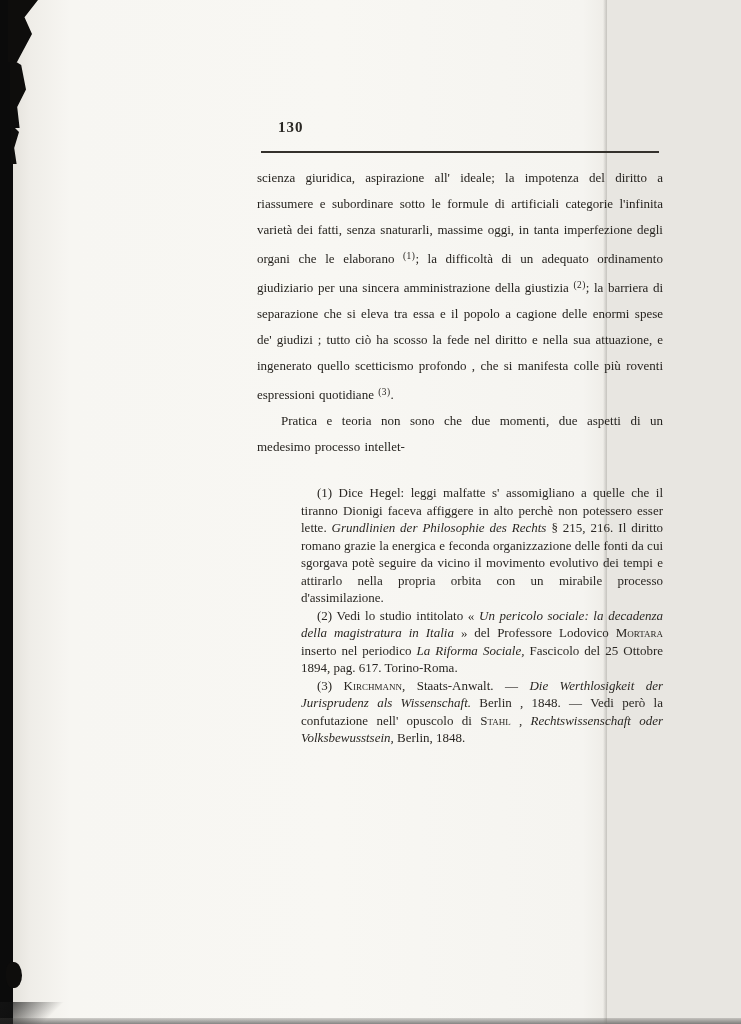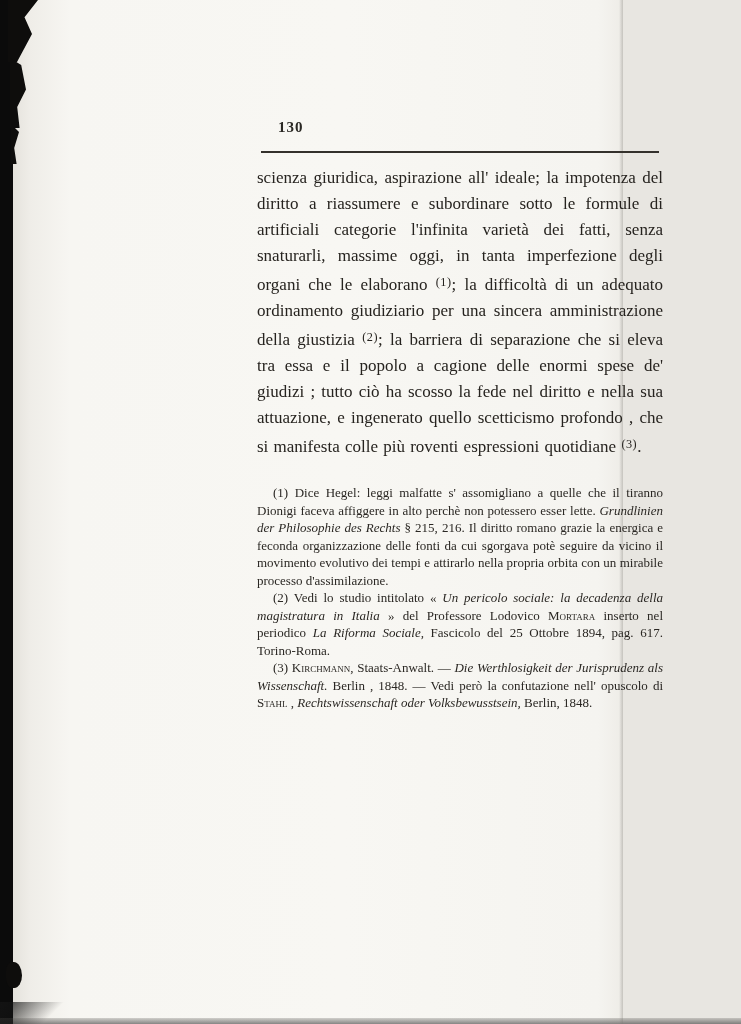--- a/index.html
+++ b/index.html
@@ -5,21 +5,20 @@
   html,body{margin:0;padding:0;}
   body{
     width:741px;height:1024px;overflow:hidden;
     font-family:"Liberation Serif","DejaVu Serif",serif;
     background:#e8e6e1;
   }
   .scan-page{
     position:relative;width:607px;height:1024px;
     background:linear-gradient(90deg,#dedbd4 0px,#efede8 30px,#f7f6f2 70px,#f8f7f3 55%,#f5f4f0 96%,#eeece7 100%);
     color:#211f1c;
-    padding-left:16px;
   }
   
   .binding-strip{position:absolute;left:0;top:0;width:13px;height:1024px;background:#0b0b0b;}
   .artifact{position:absolute;background:#0e0d0c;}
   .tear-1{left:8px;top:0;width:30px;height:62px;clip-path:polygon(0 0,100% 0,55% 28%,80% 55%,30% 100%,0 100%);}
   .tear-2{left:10px;top:58px;width:16px;height:70px;clip-path:polygon(0 0,70% 10%,100% 45%,45% 70%,60% 100%,0 100%);}
   .tear-3{left:11px;top:124px;width:8px;height:40px;clip-path:polygon(0 0,100% 20%,40% 60%,70% 100%,0 100%);}
   .blob-bottom{left:6px;top:962px;width:16px;height:26px;border-radius:40% 60% 55% 45%;}
   .bottom-edge{position:absolute;left:0;top:1018px;width:741px;height:6px;background:linear-gradient(180deg,rgba(90,88,84,.25),rgba(40,40,40,.55));}
   .corner-bl{position:absolute;left:0;top:1002px;width:70px;height:22px;background:linear-gradient(135deg,rgba(20,20,20,.85),rgba(20,20,20,0) 70%);}
@@ -31,25 +30,25 @@
   }
   .header-rule{
     position:absolute;left:261px;top:151px;width:398px;height:2px;
     background:#34312c;
   }
   .content{
     position:absolute;left:257px;top:165px;width:406px;
   }
   .body-text p{
     margin:0;text-align:justify;
-    font-size:17px;line-height:26px;color:#26231f;
+    font-size:13px;line-height:26px;color:#26231f;
     word-spacing:1px;
   }
   .body-text p.indent{text-indent:24px;}
-  .footnotes{margin-top:24px;}
+  .footnotes{margin-top:24px;margin-left:44px;}
   .footnotes p{
     margin:0;text-align:justify;
     font-size:13px;line-height:17.5px;color:#2a2723;
     text-indent:16px;
   }
   .run-i{font-style:italic;}
   .run-sc{font-variant:small-caps;}
   .run-sup{font-size:0.72em;vertical-align:4px;letter-spacing:.5px;}
 </style>
 </head>
@@ -65,20 +64,21 @@
   <div class="corner-bl"></div>
   <div class="bottom-edge"></div>
   <div class="right-edge"></div>
 
   <div class="page-number">130</div>
   <div class="header-rule"></div>
 
   <div class="content">
     <div class="body-text" id="body-text">
         <p><span class="run-n">scienza giuridica, aspirazione all' ideale; la impotenza del diritto a riassumere e subordinare sotto le formule di artificiali categorie l'infinita varietà dei fatti, senza snaturarli, massime oggi, in tanta imperfezione degli organi che le elaborano </span><span class="run-sup">(1)</span><span class="run-n">; la difficoltà di un adequato ordinamento giudiziario per una sincera amministrazione della giustizia </span><span class="run-sup">(2)</span><span class="run-n">; la barriera di separazione che si eleva tra essa e il popolo a cagione delle enormi spese de' giudizi ; tutto ciò ha scosso la fede nel diritto e nella sua attuazione, e ingenerato quello scetticismo profondo , che si manifesta colle più roventi espressioni quotidiane </span><span class="run-sup">(3)</span><span class="run-n">.</span></p>
+        <p class="indent"><span class="run-n">Pratica e teoria non sono che due momenti, due aspetti di un medesimo processo intellet-</span></p>
       </div>
     <div class="footnotes" id="footnotes">
         <p><span class="run-n">(1) Dice Hegel: leggi malfatte s' assomigliano a quelle che il tiranno Dionigi faceva affiggere in alto perchè non potessero esser lette. </span><span class="run-i">Grundlinien der Philosophie des Rechts</span><span class="run-n"> § 215, 216. Il diritto romano grazie la energica e feconda organizzazione delle fonti da cui sgorgava potè seguire da vicino il movimento evolutivo dei tempi e attirarlo nella propria orbita con un mirabile processo d'assimilazione.</span></p>
         <p><span class="run-n">(2) Vedi lo studio intitolato « </span><span class="run-i">Un pericolo sociale: la decadenza della magistratura in Italia</span><span class="run-n"> » del Professore Lodovico </span><span class="run-sc">Mortara</span><span class="run-n"> inserto nel periodico </span><span class="run-i">La Riforma Sociale,</span><span class="run-n"> Fascicolo del 25 Ottobre 1894, pag. 617. Torino-Roma.</span></p>
         <p><span class="run-n">(3) </span><span class="run-sc">Kirchmann</span><span class="run-n">, Staats-Anwalt. — </span><span class="run-i">Die Werthlosigkeit der Jurisprudenz als Wissenschaft.</span><span class="run-n"> Berlin , 1848. — Vedi però la confutazione nell' opuscolo di </span><span class="run-sc">Stahl</span><span class="run-n"> , </span><span class="run-i">Rechtswissenschaft oder Volksbewusstsein,</span><span class="run-n"> Berlin, 1848.</span></p>
       </div>
   </div>
 
 </div>
 

